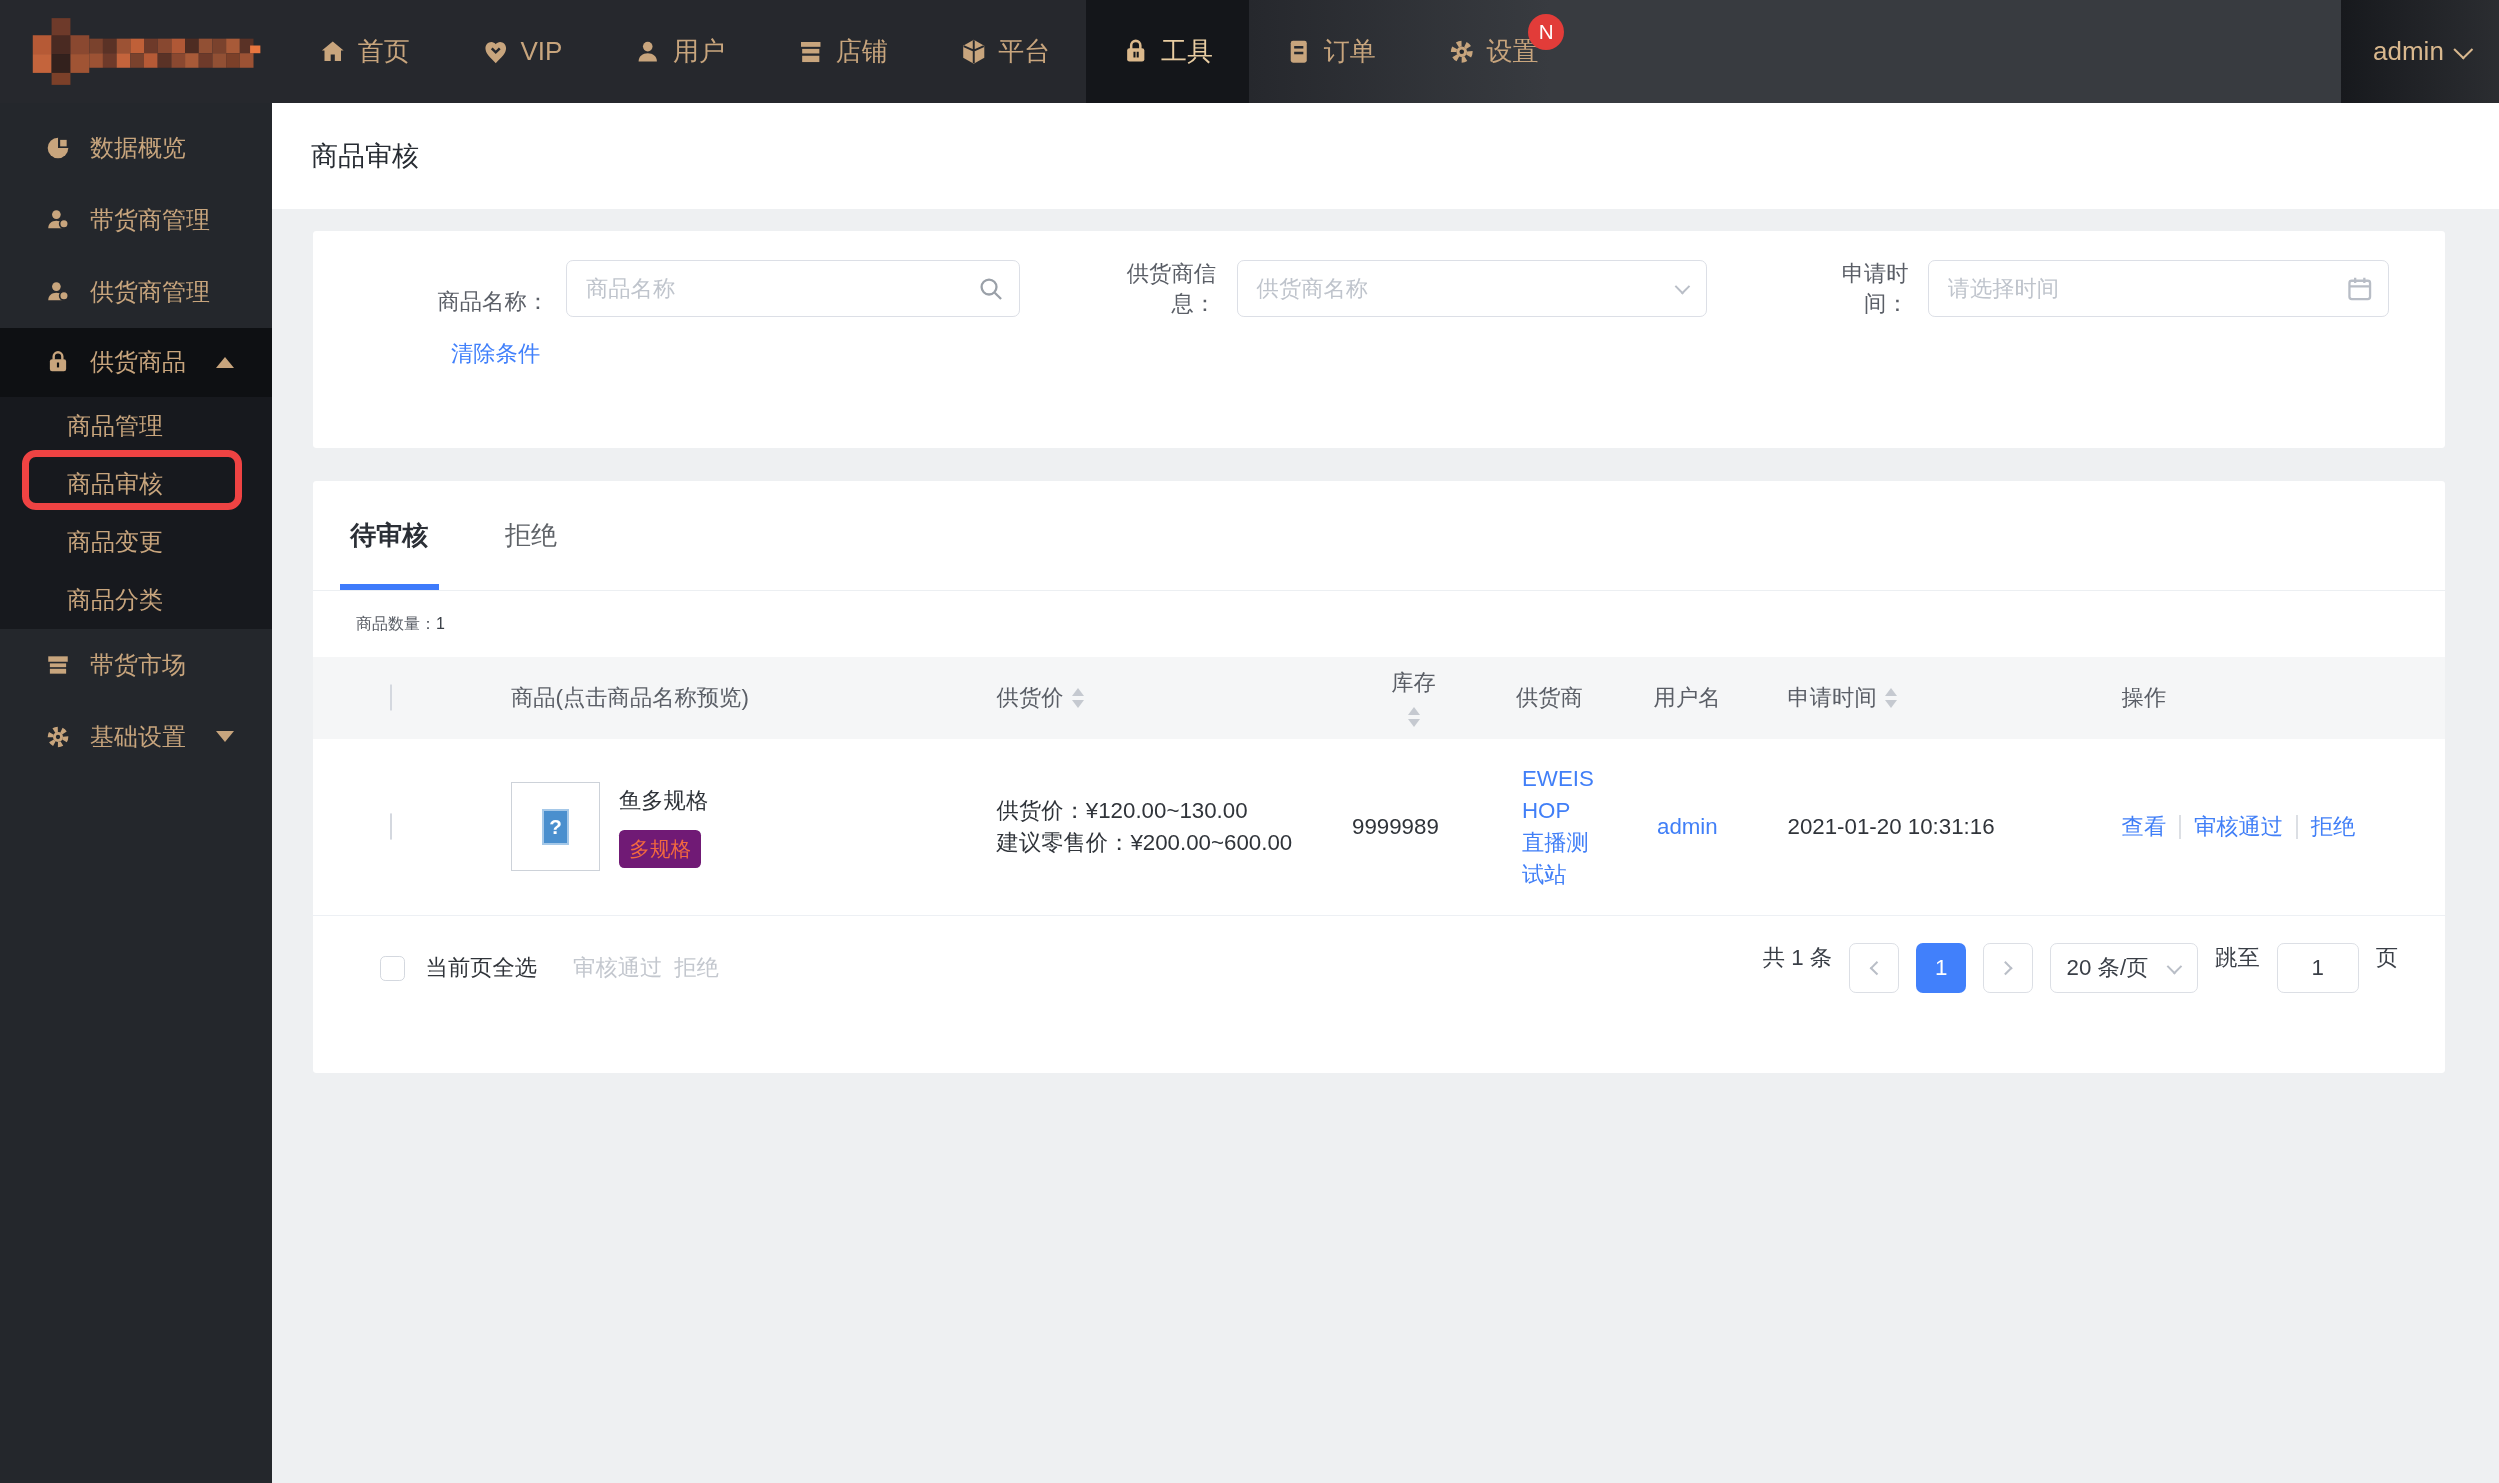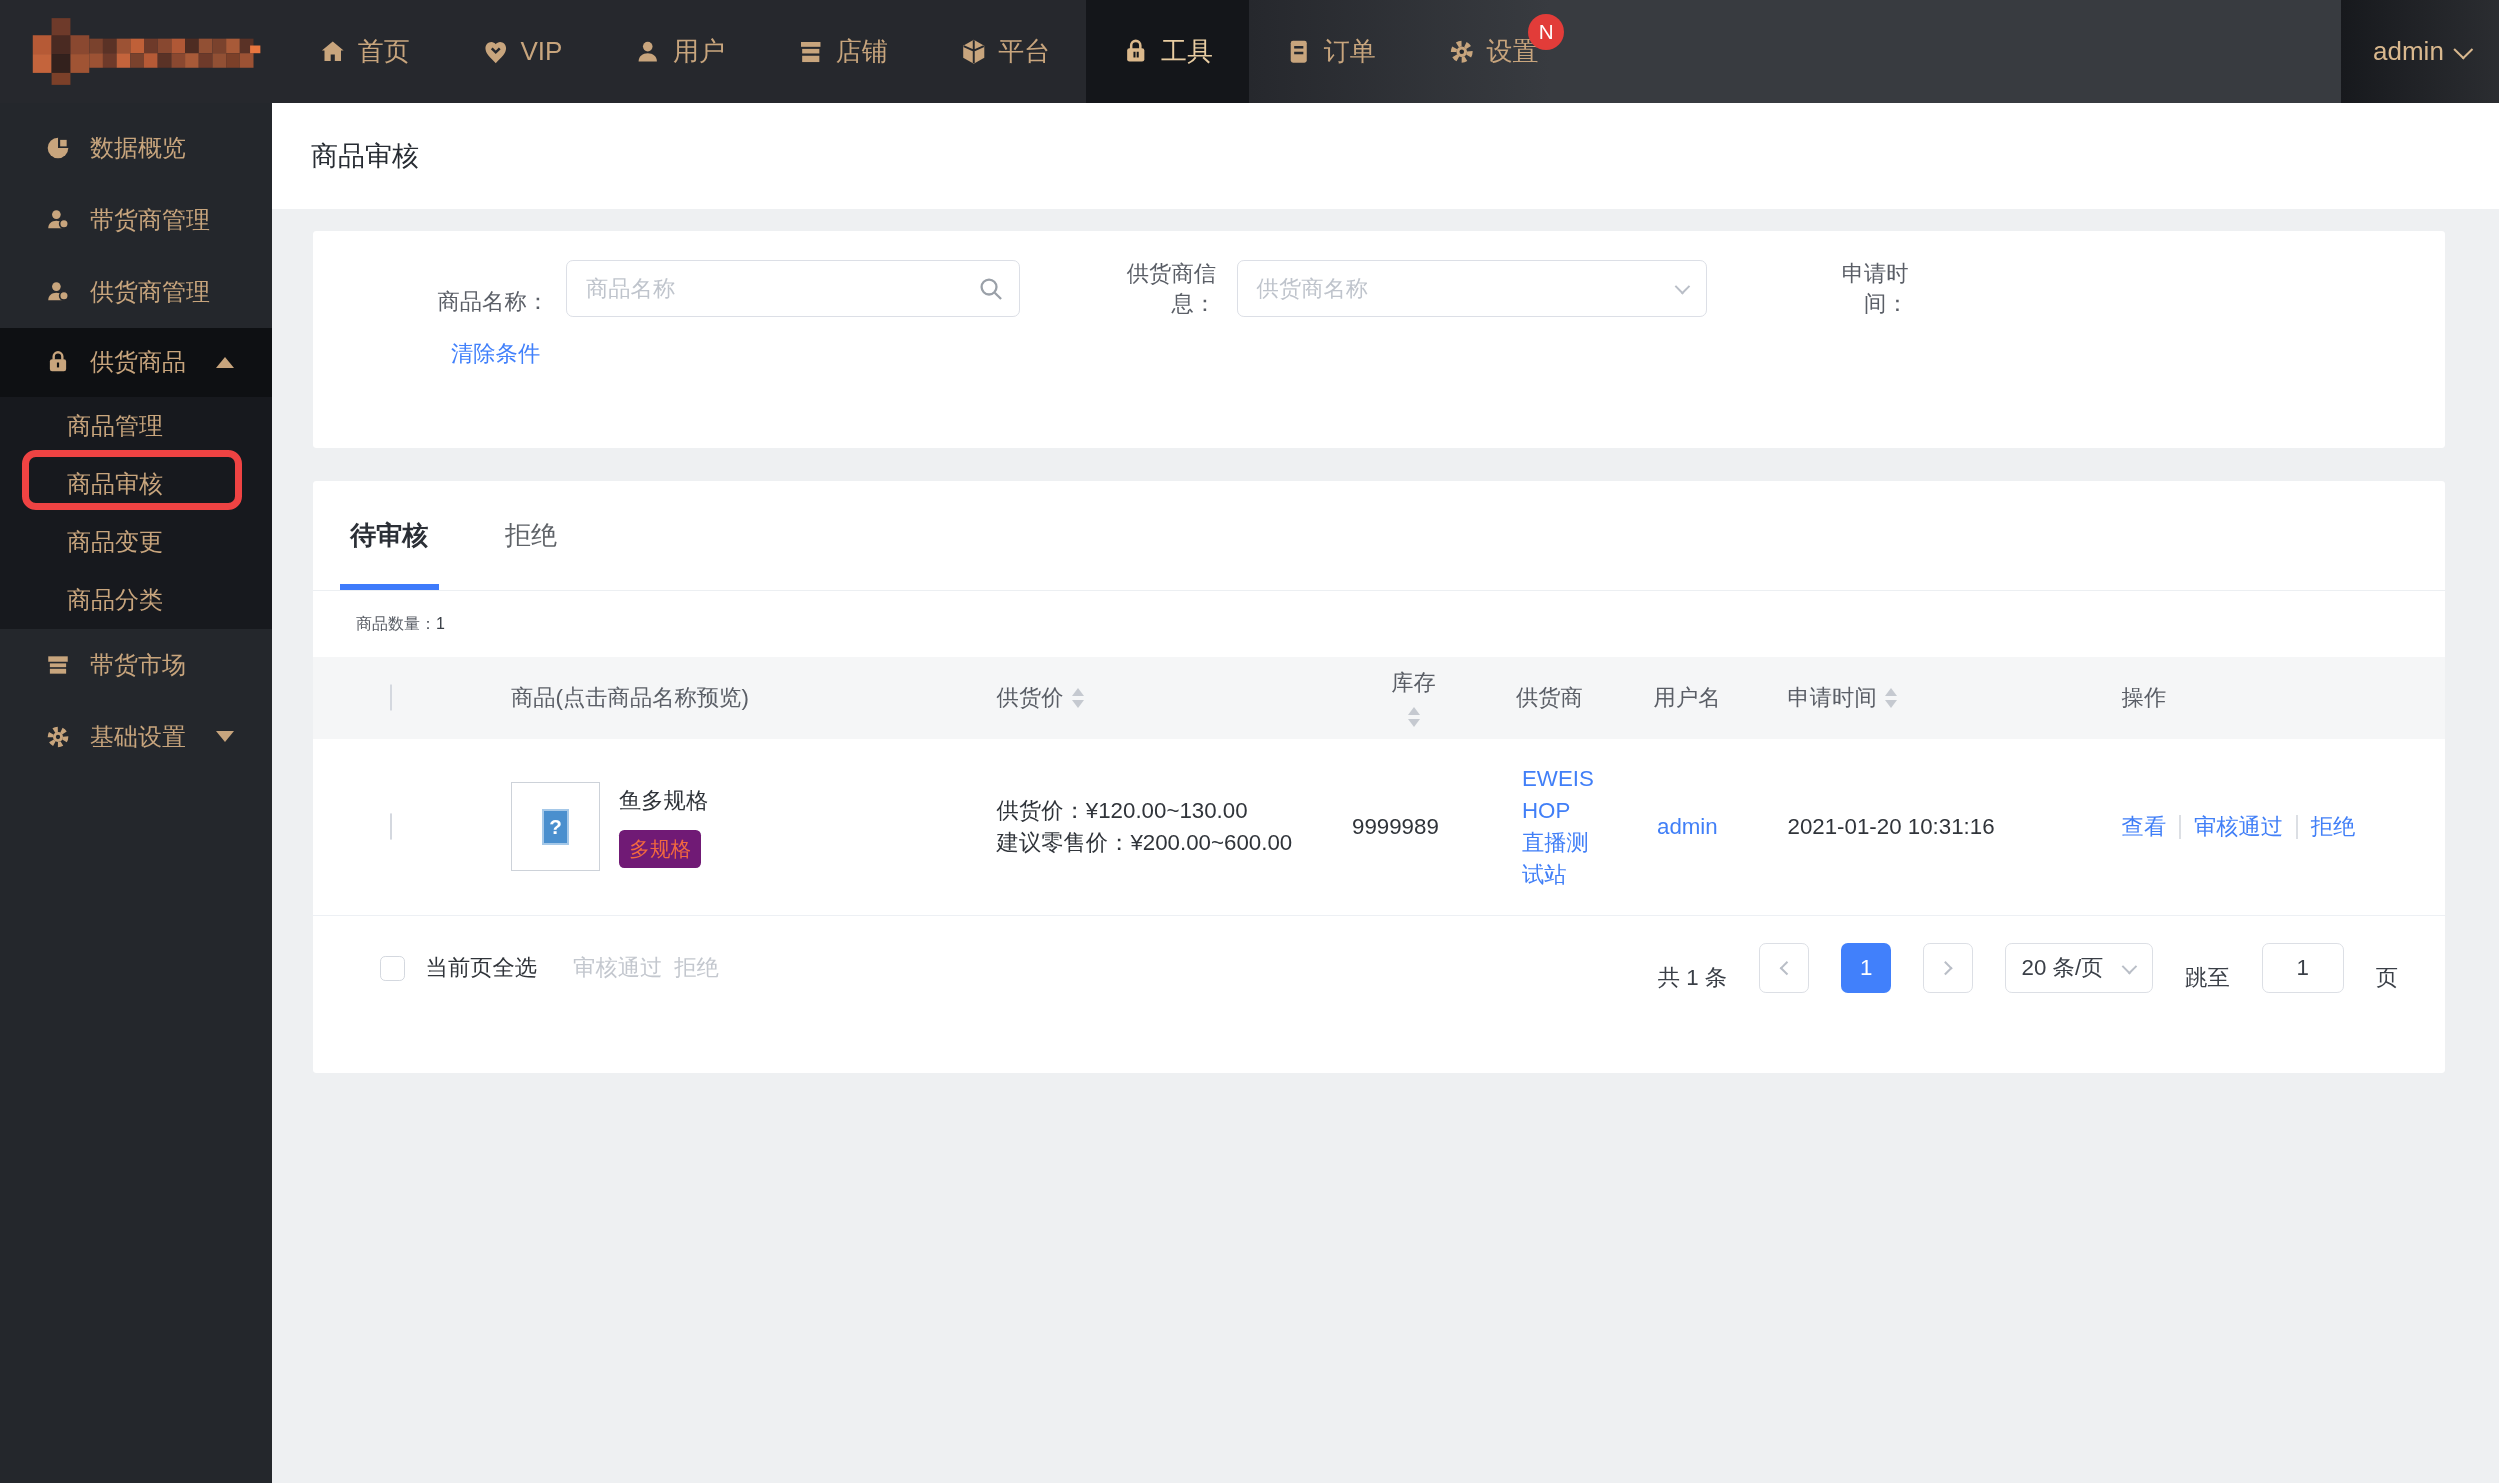--- a/index.html
+++ b/index.html
@@ -111,21 +111,21 @@
   .user-cell { padding-left:12px; }
   .time-cell { padding-left:9.5px; color:#30343a; }
   .action-cell { padding-left:8.6px; display:flex; align-items:center; gap:13px; font-size:22.3px; }
   .pipe { width:1.7px; height:24px; background:#dcdfe4; display:inline-block; }
 
   .tfoot { display:flex; align-items:center; margin-top:27.5px; padding:0 47px 0 67px; }
   .tfoot .checkbox { margin-right:20.6px; }
   .select-all { font-size:22.3px; color:#30343a; }
   .bulk { margin-left:36px; font-size:22.3px; color:#c3c7ce; display:flex; gap:12px; }
 
-  .pager { margin-left:auto; display:flex; align-items:flex-end; gap:32px; font-size:22.3px; color:#3a3f47; }
+  .pager { margin-left:auto; display:flex; align-items:flex-start; gap:17px; font-size:22.3px; color:#3a3f47; }
   .pg-btn { width:50px; height:50px; border:1.7px solid #dcdfe5; border-radius:6.9px; background:#fff;
     display:flex; align-items:center; justify-content:center; cursor:pointer; }
   .pg-btn .c { width:10.3px; height:10.3px; border-right:2.1px solid #b9bec7; border-bottom:2.1px solid #b9bec7; }
   .pg-btn .c.left { transform:rotate(135deg) translate(-1.7px,-1.7px); }
   .pg-btn .c.right { transform:rotate(-45deg) translate(-1.7px,-1.7px); }
   .pg-cur { width:50px; height:50px; border-radius:6.9px; background:#4180fb; color:#fff;
     display:flex; align-items:center; justify-content:center; cursor:pointer; }
   .pg-size { width:148px; height:50px; border:1.7px solid #dcdfe5; border-radius:6.9px; background:#fff;
     display:flex; align-items:center; padding:0 34px 0 15.5px; position:relative; color:#3a3f47; cursor:pointer; }
   .pg-jump-input { width:82px; height:50px; border:1.7px solid #dcdfe5; border-radius:6.9px;
@@ -331,20 +331,27 @@
       </div>
       <div class="f-item" style="margin-left:64px;">
         <span class="f-label" style="width:132px;margin-right:20.6px;">供货商信息：</span>
         <span class="f-select" style="width:470px;">
           <span>供货商名称</span>
           <span class="sel-chev"></span>
         </span>
       </div>
       <div class="f-item" style="margin-left:92px;">
         <span class="f-label" style="width:110px;margin-right:19px;">申请时间：</span>
+        <span class="f-box" style="width:461px;">
+          <input class="f-input" placeholder="请选择时间" style="">
+          <svg class="icon-right" viewBox="0 0 24 24">
+              <rect x="3" y="5" width="18" height="16" rx="2" stroke="#b8bdc6" stroke-width="2" fill="none"></rect>
+              <path d="M3 10h18M8 2.5V7M16 2.5V7" stroke="#b8bdc6" stroke-width="2" fill="none"></path>
+            </svg>
+        </span>
       </div>
     </div>
     <span class="clear-link">清除条件</span>
   </div>
 
   <div class="card table-card">
     <div class="tabs">
       <div class="tab active">待审核</div>
       <div class="tab">拒绝</div>
     </div>

